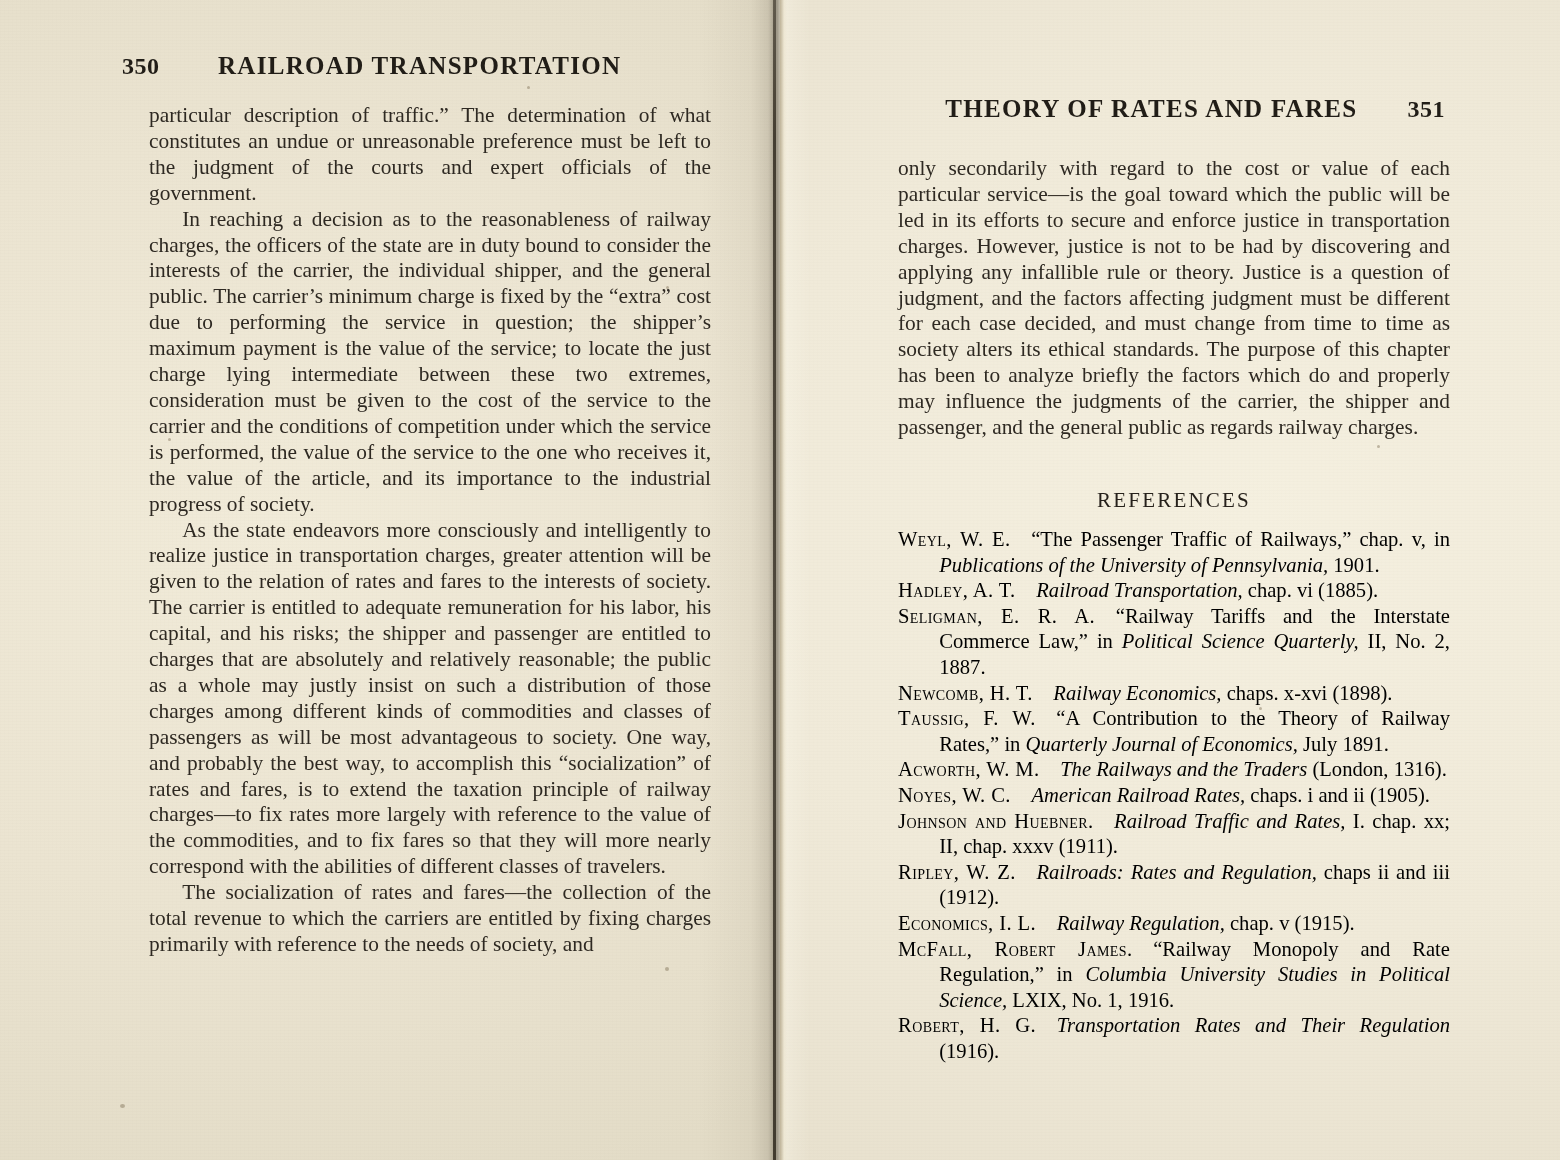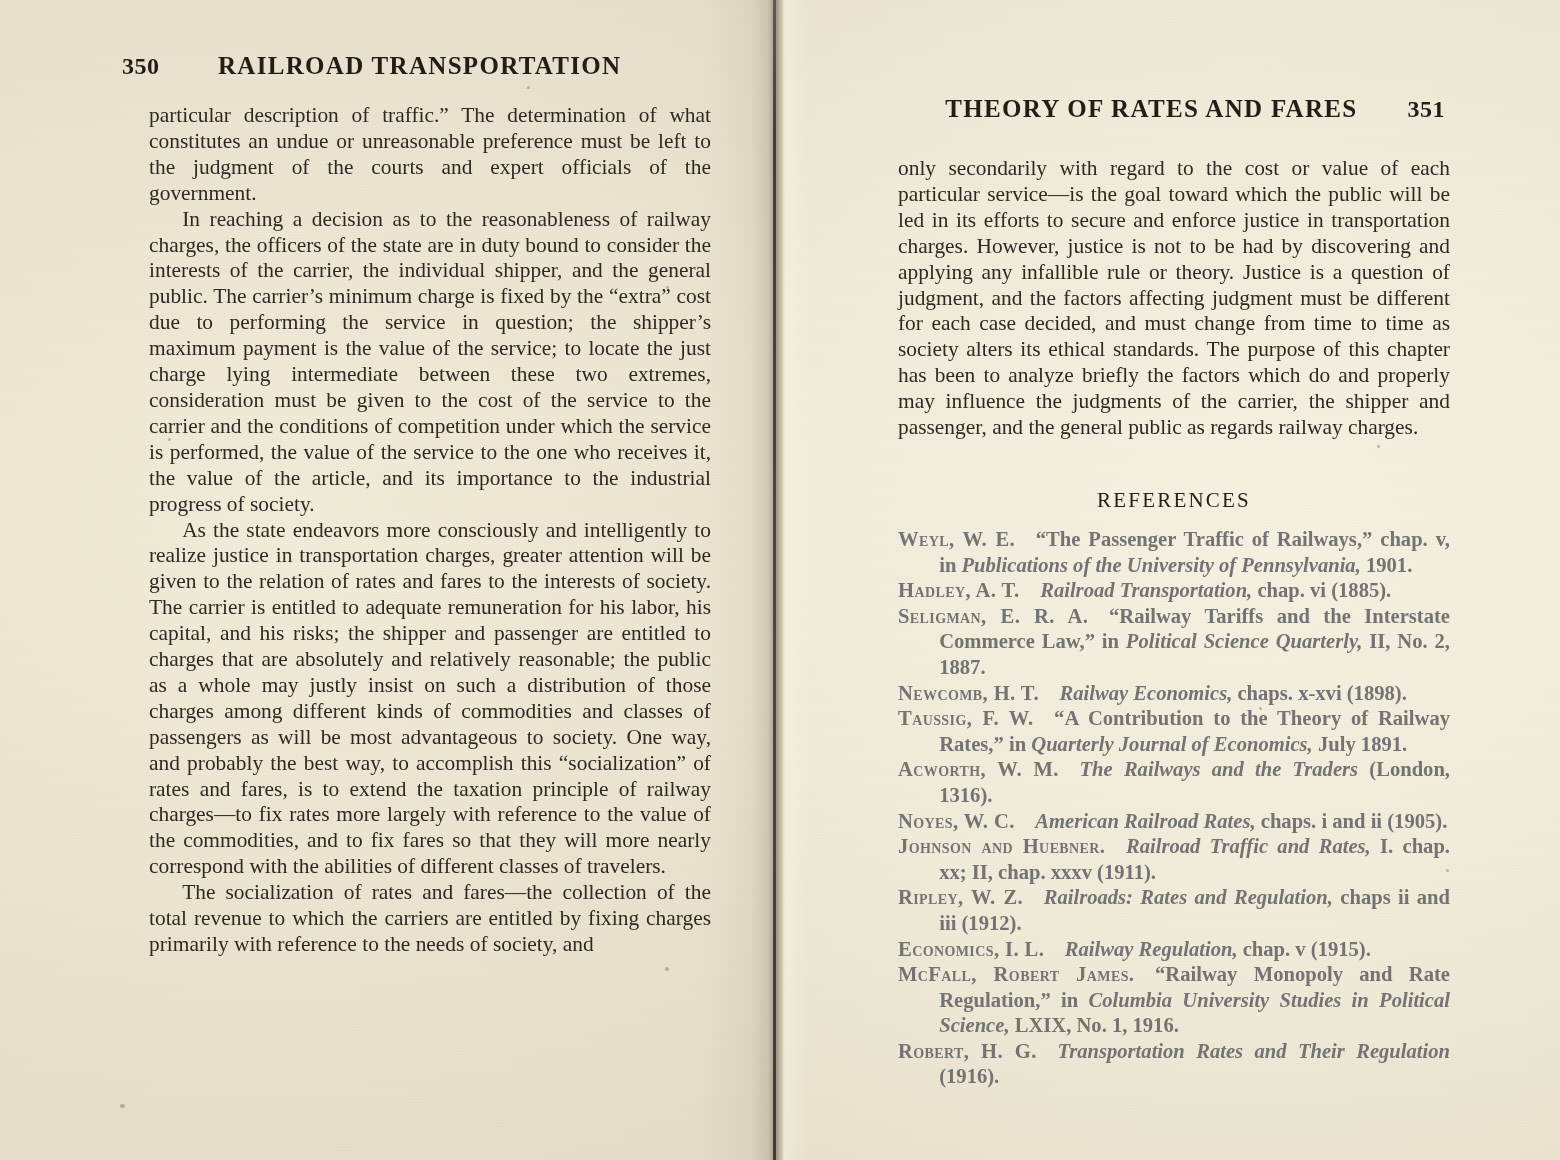--- a/index.html
+++ b/index.html
@@ -129,22 +129,21 @@
   .ref-head {
     text-align: center;
     font-size: 21px;
     letter-spacing: 2.2px;
     color: #26211b;
     margin-bottom: 14px;
   }
   .ref-list {
     font-size: 20.6px;
     line-height: 25.6px;
-    color: #737373;
-    font-weight: bold;
+    color: #000000;
   }
   .ref-item {
     margin: 0 0 0 0;
     padding-left: 2.0em;
     text-indent: -2.0em;
     text-align: justify;
   }
   .sc {
     font-variant: small-caps;
     letter-spacing: .4px;

